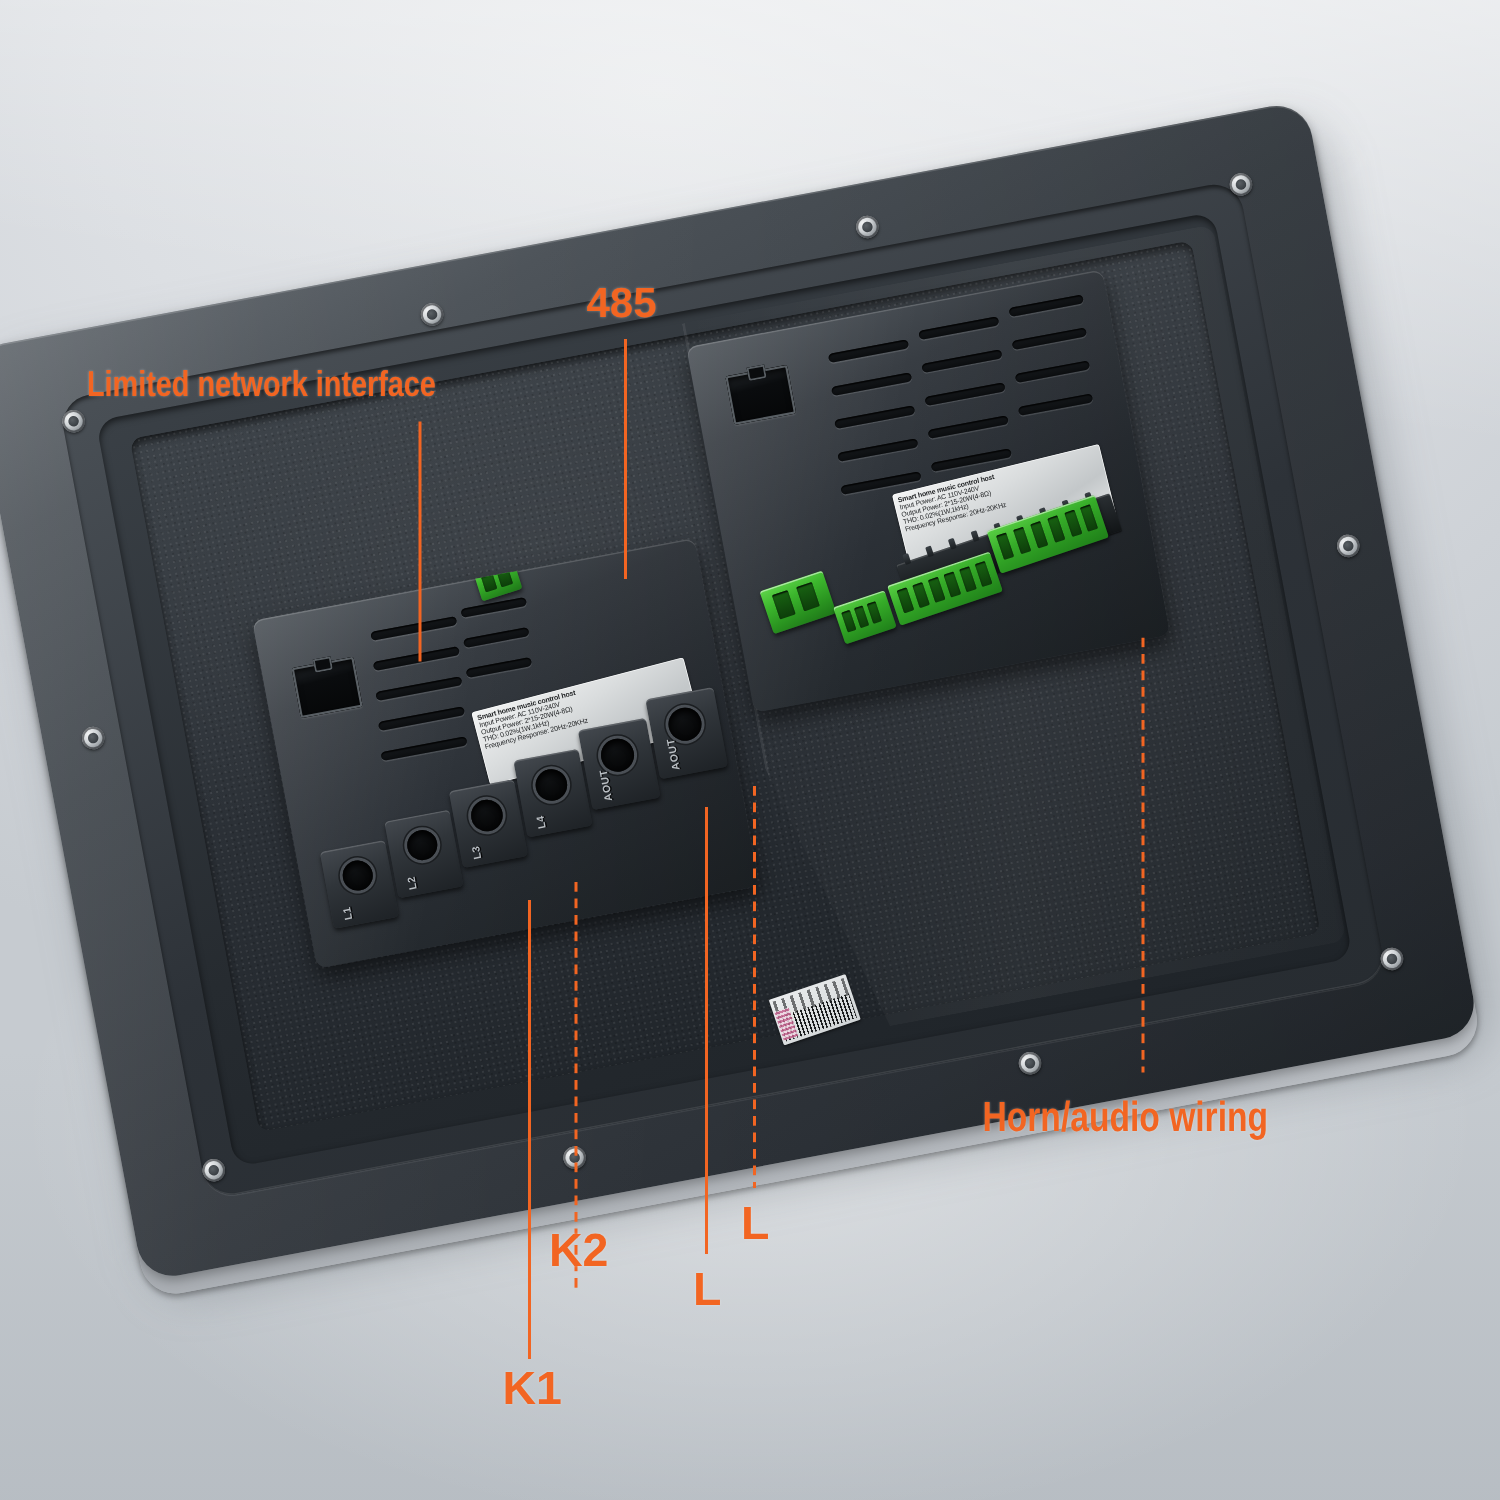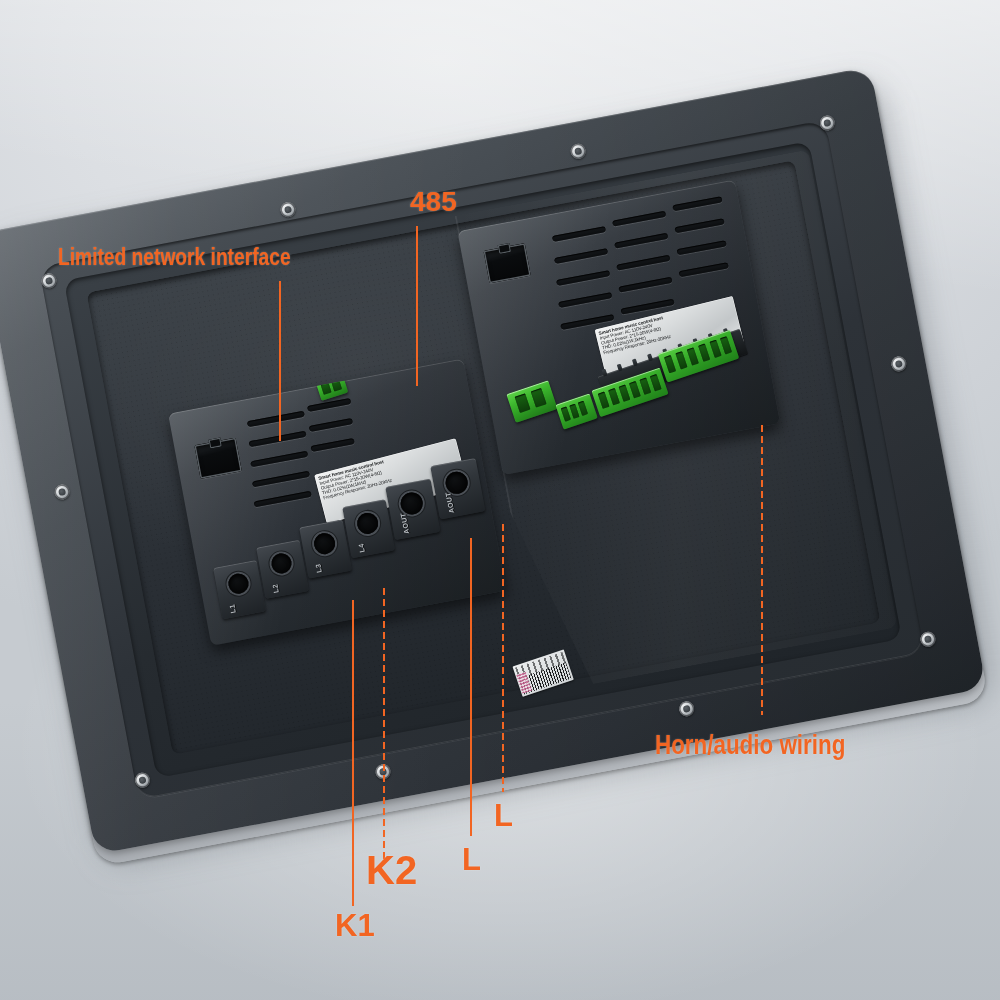--- a/index.html
+++ b/index.html
@@ -394,34 +394,34 @@
 
       <div class="barcode" style="left:446px;top:520px;width:54px;height:32px;transform:rotate(-8deg);">
         <div class="marks"></div>
         <div class="bars"></div>
         <div class="pink"></div>
       </div>
 
     </div>
   </div>
 
-  <div class="anno" style="left:410px;top:186px;font-size:28px;">485</div>
+  <div class="anno" style="left:391px;top:186px;font-size:28px;">485</div>
   <div class="lead thin" style="left:416px;top:226px;height:160px;"></div>
 
   <div class="anno cond" style="left:58px;top:243px;font-size:24px;">Limited network interface</div>
   <div class="lead thin" style="left:279px;top:281px;height:160px;"></div>
 
   <div class="anno cond" style="left:655px;top:729px;font-size:28px;">Horn/audio wiring</div>
   <div class="lead dashed" style="left:761px;top:425px;height:290px;"></div>
 
   <div class="lead thin" style="left:352px;top:600px;height:306px;"></div>
   <div class="anno" style="left:335px;top:908px;font-size:31px;">K1</div>
 
   <div class="lead dashed" style="left:383px;top:588px;height:274px;"></div>
-  <div class="anno" style="left:366px;top:848px;font-size:40px;">K2</div>
+  <div class="anno" style="left:366px;top:816px;font-size:31px;">K2</div>
 
   <div class="lead thin" style="left:470px;top:538px;height:298px;"></div>
   <div class="anno" style="left:462px;top:842px;font-size:31px;">L</div>
 
   <div class="lead dashed" style="left:502px;top:524px;height:268px;"></div>
   <div class="anno" style="left:494px;top:798px;font-size:31px;">L</div>
 
 </div>
 
 </body></html>

